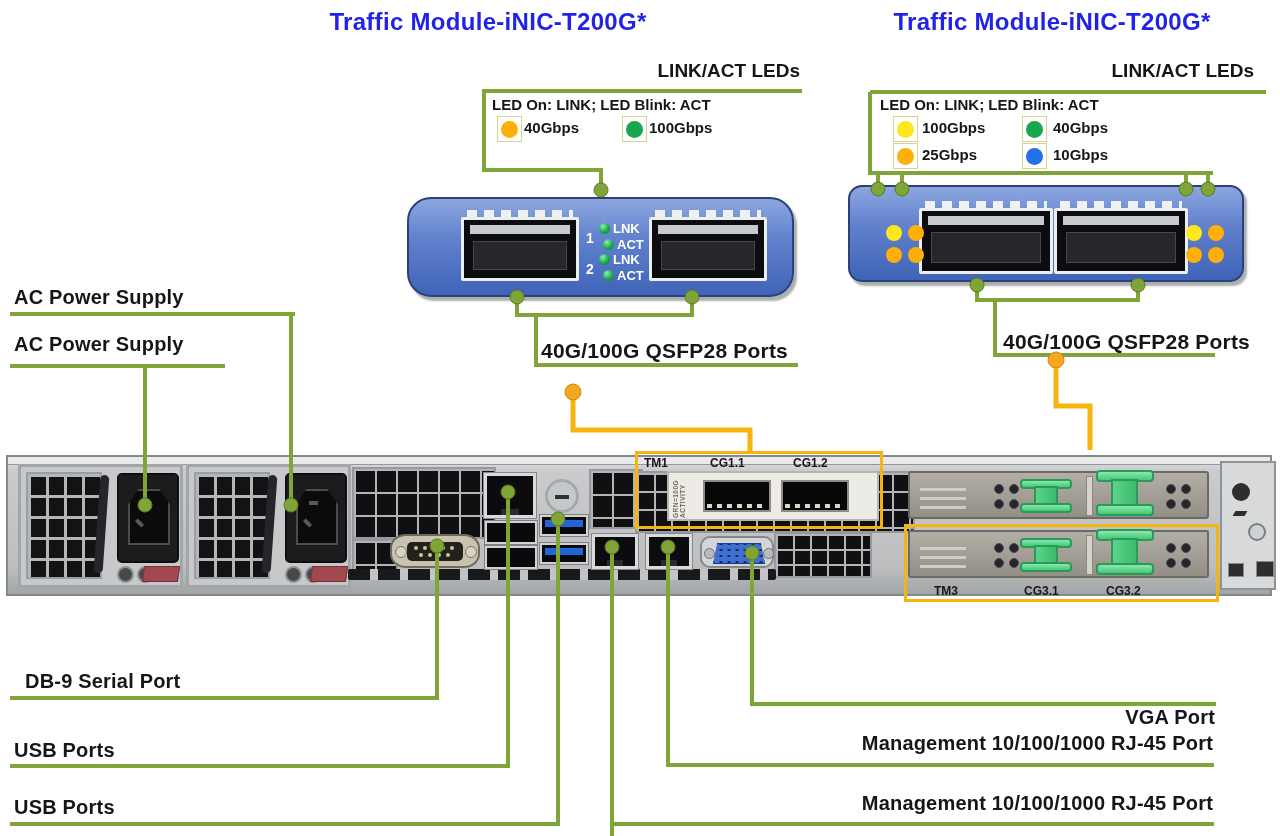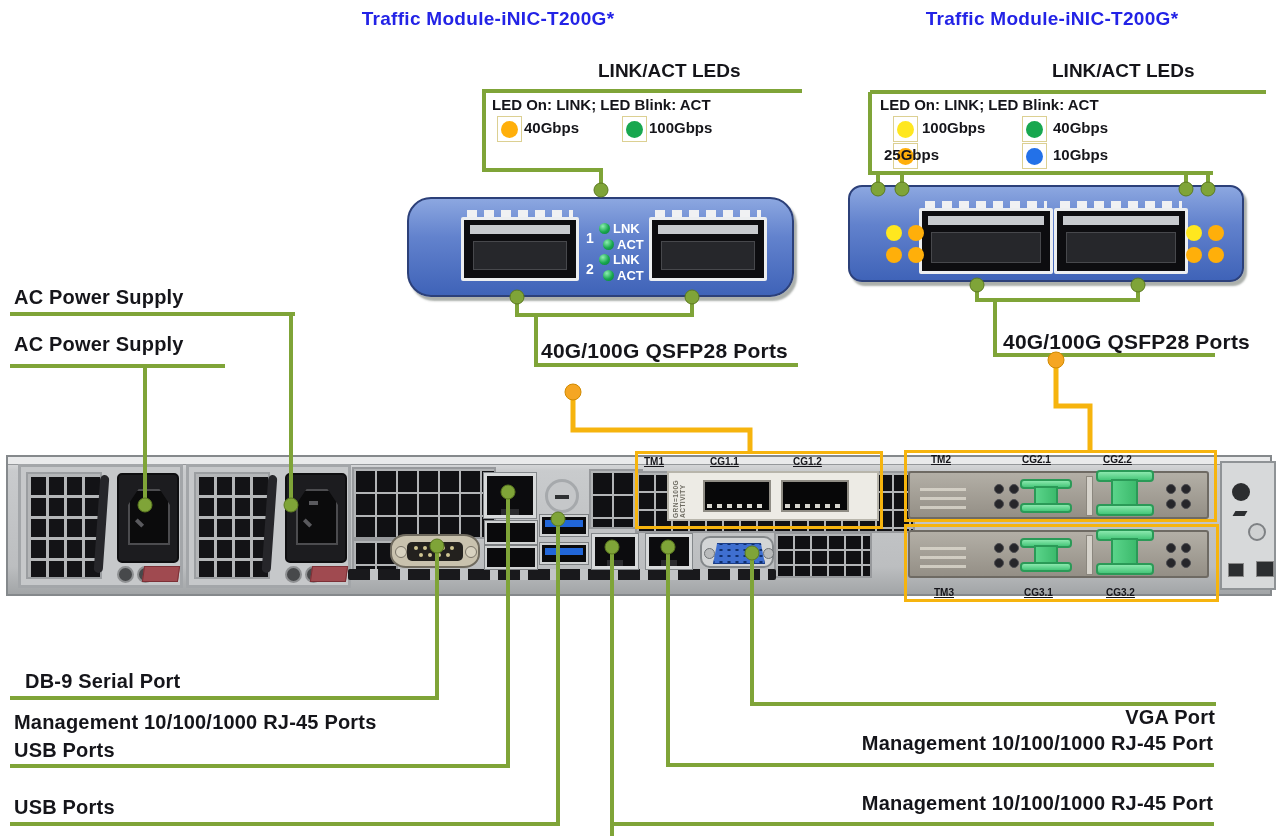--- a/index.html
+++ b/index.html
@@ -1,22 +1,22 @@
 <!DOCTYPE html>
 <html style="--c-title_blue: #2323E6; --c-callout_green: #7FA438; --c-module_yellow: #F6B40E; --c-yellow_dot: #F5A623; --c-led_green: #18A74F; --c-led_orange: #FFAF0A; --c-led_yellow: #FFE71F; --c-led_blue: #2371E8;"><head>
 <meta charset="utf-8">
 <style>
   html,body{margin:0;padding:0;background:#fff;}
   #stage{position:relative;width:1280px;height:836px;background:#fff;overflow:hidden;
          font-family:"Liberation Sans",sans-serif;}
   .abs{position:absolute;}
   .lbl{position:absolute;font-weight:bold;color:#15151a;font-size:20px;letter-spacing:.2px;white-space:nowrap;}
   .lbl.r{text-align:right;}
-  .title{position:absolute;font-weight:bold;font-size:19px;color:var(--c-title_blue);text-align:center;white-space:nowrap;letter-spacing:.3px;}
-  .heading{position:absolute;font-weight:bold;font-size:19px;color:#15151a;white-space:nowrap;}
+  .title{position:absolute;font-weight:bold;font-size:24px;color:var(--c-title_blue);text-align:center;white-space:nowrap;letter-spacing:.3px;}
+  .heading{position:absolute;font-weight:bold;font-size:19px;color:#15151a;text-align:right;white-space:nowrap;}
   .note{position:absolute;font-weight:bold;font-size:15px;color:#15151a;white-space:nowrap;}
   .gbps{position:absolute;font-weight:bold;font-size:15px;color:#15151a;white-space:nowrap;}
   .swatch{position:absolute;width:23px;height:24px;background:#fff;border:1px solid #dcd092;
           display:flex;align-items:center;justify-content:center;}
   .swatch i{width:17px;height:17px;border-radius:50%;display:block;}
   .qlabel{position:absolute;font-weight:bold;font-size:21px;color:#15151a;white-space:nowrap;letter-spacing:.2px;}
 
   
   .mod{position:absolute;background:linear-gradient(180deg,#8ca7e0 0%,#6282cd 40%,#3f63b8 100%);
        border:2px solid #2c4079;box-shadow:3px 4px 2px rgba(70,80,70,.45);}
@@ -62,21 +62,21 @@
   .db9 .insert{position:absolute;left:15px;top:6px;width:56px;height:19px;background:#23211e;border-radius:5px;}
   .db9 .prow9{position:absolute;display:flex;gap:5px;}
   .db9 .prow9 i{width:4px;height:4px;border-radius:50%;background:#cfc592;display:block;}
   .db9 .screw{position:absolute;width:10px;height:10px;border-radius:50%;background:#d8d2c0;border:1px solid #7a7468;}
   .vga{position:absolute;background:#d3d5d6;border:2px solid #84888b;border-radius:10px;box-sizing:border-box;}
   .vga .blue{position:absolute;left:11px;top:5px;width:50px;height:19px;background:#3f6fd0;border:1px solid #1a3c86;
        clip-path:polygon(8% 0,92% 0,100% 100%,0 100%);
        background-image:radial-gradient(#10306e 1.5px,rgba(0,0,0,0) 1.8px);background-size:8px 6px;background-position:3px 3px;}
   .vga .screw{position:absolute;width:9px;height:9px;border-radius:50%;background:#b9bbbc;border:1px solid #6f7376;}
   .ybox{position:absolute;border:3.5px solid var(--c-module_yellow);box-sizing:border-box;z-index:6;}
-  .tmlbl{position:absolute;font-weight:bold;font-size:10px;color:#15151a;white-space:nowrap;text-decoration:underline;}
+  .tmlbl{position:absolute;font-weight:bold;font-size:12px;color:#15151a;white-space:nowrap;}
   .faceplate{position:absolute;background:#edebe5;border:2px solid #b8b5ab;box-sizing:border-box;z-index:2;}
   .fslot{position:absolute;top:7px;width:68px;height:32px;background:#070708;border:2px solid #8f8c84;box-sizing:border-box;}
   .fslot:after{content:"";position:absolute;left:2px;right:2px;bottom:2px;height:4px;
        background:repeating-linear-gradient(90deg,#d8d6cf 0 5px,rgba(0,0,0,0) 5px 10px);}
   .vtext{position:absolute;writing-mode:vertical-rl;transform:rotate(180deg);font-size:6.5px;line-height:7px;color:#6e6b62;font-weight:bold;letter-spacing:.5px;}
   .sled{position:absolute;background:linear-gradient(180deg,#b3afa6,#948f86);border:2px solid #6e6a63;border-radius:3px;box-sizing:border-box;z-index:3;}
   .stencil{position:absolute;left:10px;top:9px;width:46px;height:27px;
        background:repeating-linear-gradient(0deg,rgba(225,221,210,.75) 0 3px,rgba(0,0,0,0) 3px 9px);}
   .d4{position:absolute;display:grid;grid-template-columns:1fr 1fr;gap:5px;}
   .d4 i{width:8px;height:8px;border-radius:50%;background:#26262a;border:1px solid #4e4e52;display:block;}
@@ -118,21 +118,21 @@
       <i style="background: rgb(255, 231, 31);"></i>
     </div>
   <div class="gbps" style="left:922px;top:119px;">100Gbps</div>
   <div class="swatch" style="left:1022px;top:116px;">
       <i style="background: rgb(24, 167, 79);"></i>
     </div>
   <div class="gbps" style="left:1053px;top:119px;">40Gbps</div>
   <div class="swatch" style="left:893px;top:143px;">
       <i style="background: rgb(255, 175, 10);"></i>
     </div>
-  <div class="gbps" style="left:884px;top:146px;">25Gbps</div>
+  <div class="gbps" style="left:922px;top:146px;">25Gbps</div>
   <div class="swatch" style="left:1022px;top:143px;">
       <i style="background: rgb(35, 113, 232);"></i>
     </div>
   <div class="gbps" style="left:1053px;top:146px;">10Gbps</div>
 
   <div class="mod" style="left:407px;top:197px;width:383px;height:96px;border-radius:24px;">
     <div class="cage" style="left:52px;top:18px;width:112px;height:58px;">
         <div class="stripe"></div>
         <div class="inner"></div>
       </div>
@@ -317,44 +317,38 @@
         <span class="mid" style="left:15px;top:9px;width:27px;height:29px;"></span>
         <span class="bar" style="top:34px;height:12px;"></span>
       </div>
       <div class="d4" style="left:256px;top:11px;">
           <i></i>
           <i></i>
           <i></i>
           <i></i>
         </div>
     </div>
-    <div class="ybox" style="left:896px;top:-7px;width:313px;height:72px;">
-      <div class="tmlbl" style="left:24px;top:1px;">TM2</div>
-      <div class="tmlbl" style="left:115px;top:1px;">CG2.1</div>
-      <div class="tmlbl" style="left:196px;top:1px;">CG2.2</div>
-    </div>
     <div class="ybox" style="left:896px;top:67px;width:315px;height:78px;">
       <div class="tmlbl" style="left:27px;bottom:1px;">TM3</div>
       <div class="tmlbl" style="left:117px;bottom:1px;">CG3.1</div>
       <div class="tmlbl" style="left:199px;bottom:1px;">CG3.2</div>
     </div>
 
     <div class="endplate" style="left:1212px;top:4px;width:56px;height:129px;">
       <div class="abs" style="left:10px;top:20px;width:18px;height:18px;border-radius:50%;background:#2c2e30;"></div>
       <div class="abs" style="left:26px;top:60px;width:18px;height:18px;border-radius:50%;background:#cfd1d2;border:2px solid #7e8184;box-sizing:border-box;"></div>
       <div class="abs" style="left:6px;top:100px;width:14px;height:12px;background:#2c2e30;border:1px solid #888;"></div>
       <div class="abs" style="left:34px;top:98px;width:16px;height:14px;background:#2c2e30;border:1px solid #888;"></div>
       <div class="abs" style="left:12px;top:48px;width:12px;height:5px;background:#2c2e30;transform:skewX(-30deg);"></div>
     </div>
   </div>
 
   <div class="lbl" style="left:14px;top:286px;">AC Power Supply</div>
   <div class="lbl" style="left:14px;top:333px;">AC Power Supply</div>
   <div class="lbl" style="left:14px;top:670px;margin-left:11px;">DB-9 Serial Port</div>
-  <div class="lbl" style="left:14px;top:711px;">Management 10/100/1000 RJ-45 Ports</div>
   <div class="lbl" style="left:14px;top:739px;">USB Ports</div>
   <div class="lbl" style="left:14px;top:796px;">USB Ports</div>
   <div class="lbl r" style="left:915px;top:706px;width:300px;">VGA Port</div>
   <div class="lbl r" style="left:713px;top:732px;width:500px;">Management 10/100/1000 RJ-45 Port</div>
   <div class="lbl r" style="left:713px;top:792px;width:500px;">Management 10/100/1000 RJ-45 Port</div>
 
   <svg class="overlay" width="1280" height="836" viewBox="0 0 1280 836">
     <g>
       <path class="cl" d="M483,91 H802"></path>
       <path class="cl" d="M484,89 V170 H601 V184"></path>

